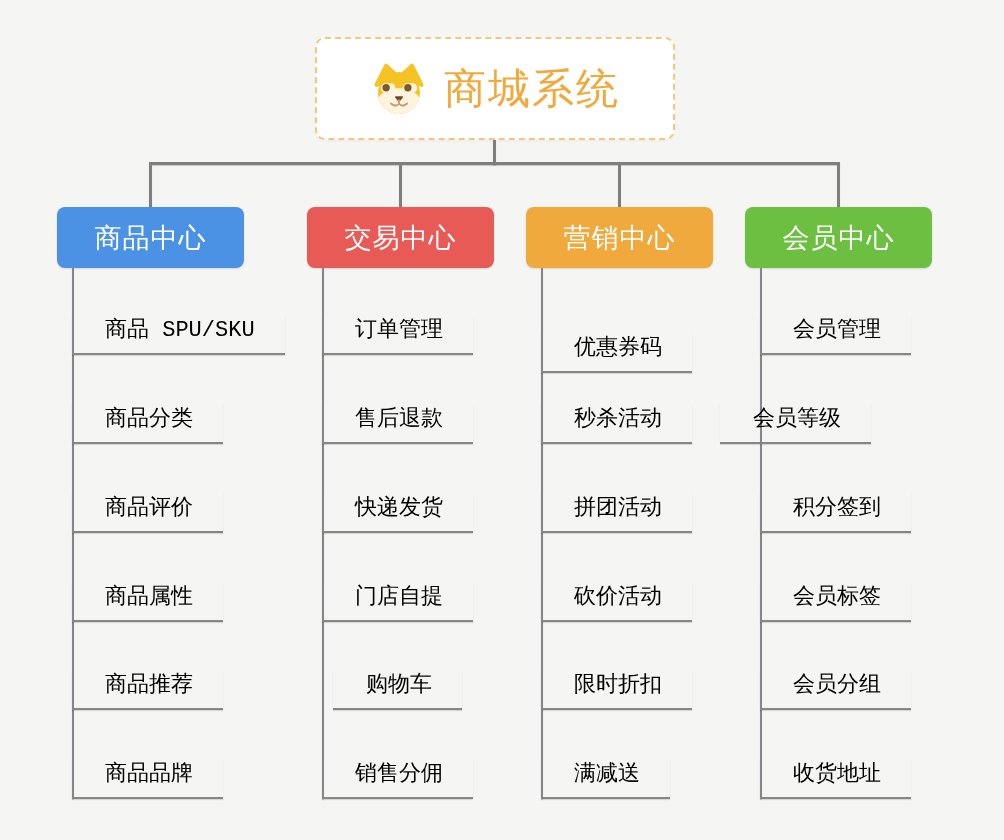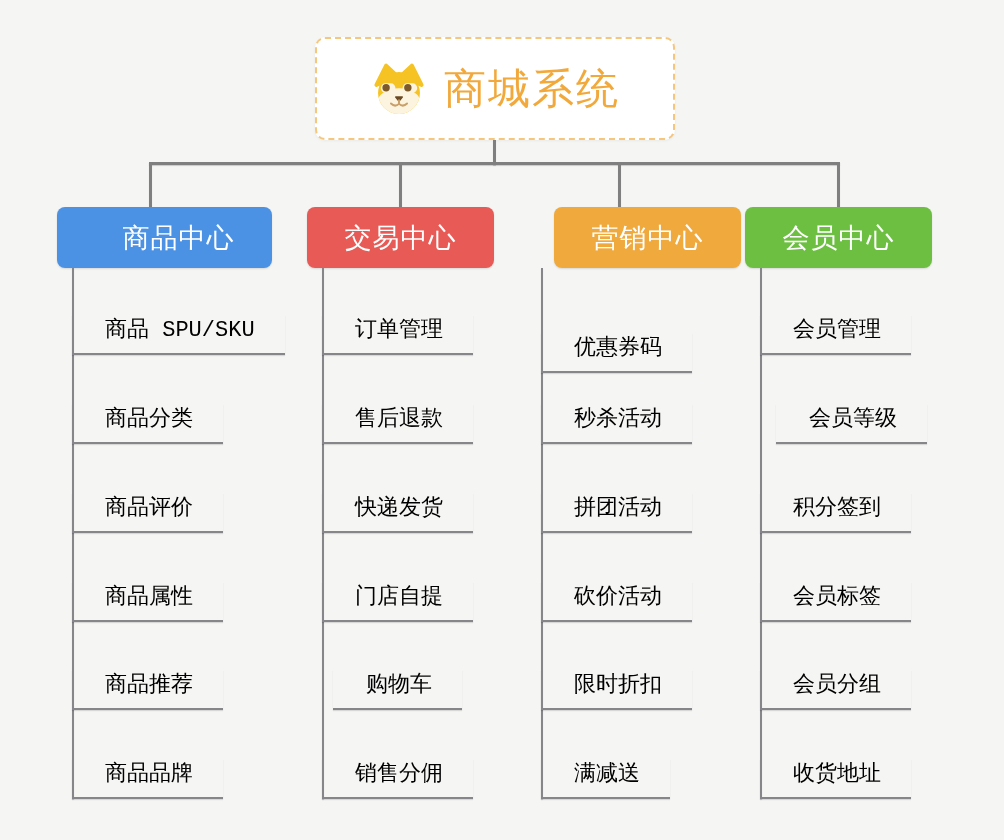--- a/index.html
+++ b/index.html
@@ -92,21 +92,21 @@
       </svg>
     </span>
     <span class="root-title" style="color: rgb(242, 169, 60);">商城系统</span>
   </div>
 
   <div class="line root-stem"></div>
   <div class="line h-connector"></div>
 
   <div id="branches">
       <div class="line branch-drop" style="left: 149px;"></div>
-      <div class="branch-node" style="left: 57px; background: rgb(75, 146, 229); padding-left: 28px;">
+      <div class="branch-node" style="left: 57px; background: rgb(75, 146, 229);">
         <span>商品中心</span>
       </div>
       <div class="line branch-trunk" style="left: 72px; top: 268px; height: 531px;"></div>
       <div class="leaf-node" style="left: 72px; top: 315px;">商品 SPU/SKU</div>
       <div class="leaf-node" style="left: 72px; top: 404px;">商品分类</div>
       <div class="leaf-node" style="left: 72px; top: 493px;">商品评价</div>
       <div class="leaf-node" style="left: 72px; top: 582px;">商品属性</div>
       <div class="leaf-node" style="left: 72px; top: 670px;">商品推荐</div>
       <div class="leaf-node" style="left: 72px; top: 759px;">商品品牌</div>
       <div class="line branch-drop" style="left: 399px;"></div>
@@ -114,35 +114,35 @@
         <span>交易中心</span>
       </div>
       <div class="line branch-trunk" style="left: 322px; top: 268px; height: 531px;"></div>
       <div class="leaf-node" style="left: 322px; top: 315px;">订单管理</div>
       <div class="leaf-node" style="left: 322px; top: 404px;">售后退款</div>
       <div class="leaf-node" style="left: 322px; top: 493px;">快递发货</div>
       <div class="leaf-node" style="left: 322px; top: 582px;">门店自提</div>
       <div class="leaf-node" style="left: 322px; top: 670px; margin-left: 11px;">购物车</div>
       <div class="leaf-node" style="left: 322px; top: 759px;">销售分佣</div>
       <div class="line branch-drop" style="left: 618px;"></div>
-      <div class="branch-node" style="left: 554px; background: rgb(239, 169, 60);">
+      <div class="branch-node" style="left: 526px; background: rgb(239, 169, 60);">
         <span>营销中心</span>
       </div>
       <div class="line branch-trunk" style="left: 541px; top: 268px; height: 531px;"></div>
       <div class="leaf-node" style="left: 541px; top: 333px;">优惠券码</div>
       <div class="leaf-node" style="left: 541px; top: 404px;">秒杀活动</div>
       <div class="leaf-node" style="left: 541px; top: 493px;">拼团活动</div>
       <div class="leaf-node" style="left: 541px; top: 582px;">砍价活动</div>
       <div class="leaf-node" style="left: 541px; top: 670px;">限时折扣</div>
       <div class="leaf-node" style="left: 541px; top: 759px;">满减送</div>
       <div class="line branch-drop" style="left: 837px;"></div>
       <div class="branch-node" style="left: 745px; background: rgb(109, 191, 66);">
         <span>会员中心</span>
       </div>
       <div class="line branch-trunk" style="left: 760px; top: 268px; height: 531px;"></div>
       <div class="leaf-node" style="left: 760px; top: 315px;">会员管理</div>
-      <div class="leaf-node" style="left: 776px; top: 404px;">会员等级</div>
+      <div class="leaf-node" style="left: 720px; top: 404px;">会员等级</div>
       <div class="leaf-node" style="left: 760px; top: 493px;">积分签到</div>
       <div class="leaf-node" style="left: 760px; top: 582px;">会员标签</div>
       <div class="leaf-node" style="left: 760px; top: 670px;">会员分组</div>
       <div class="leaf-node" style="left: 760px; top: 759px;">收货地址</div>
     </div>
 </div>
 
 </body></html>

